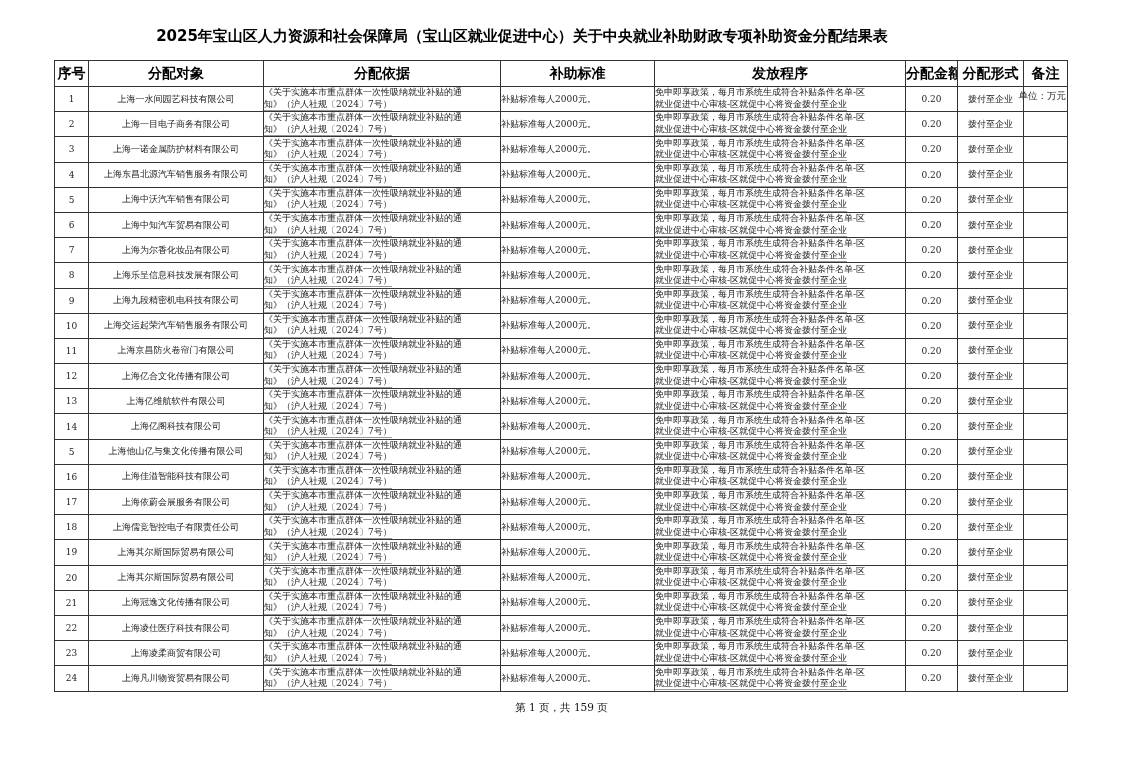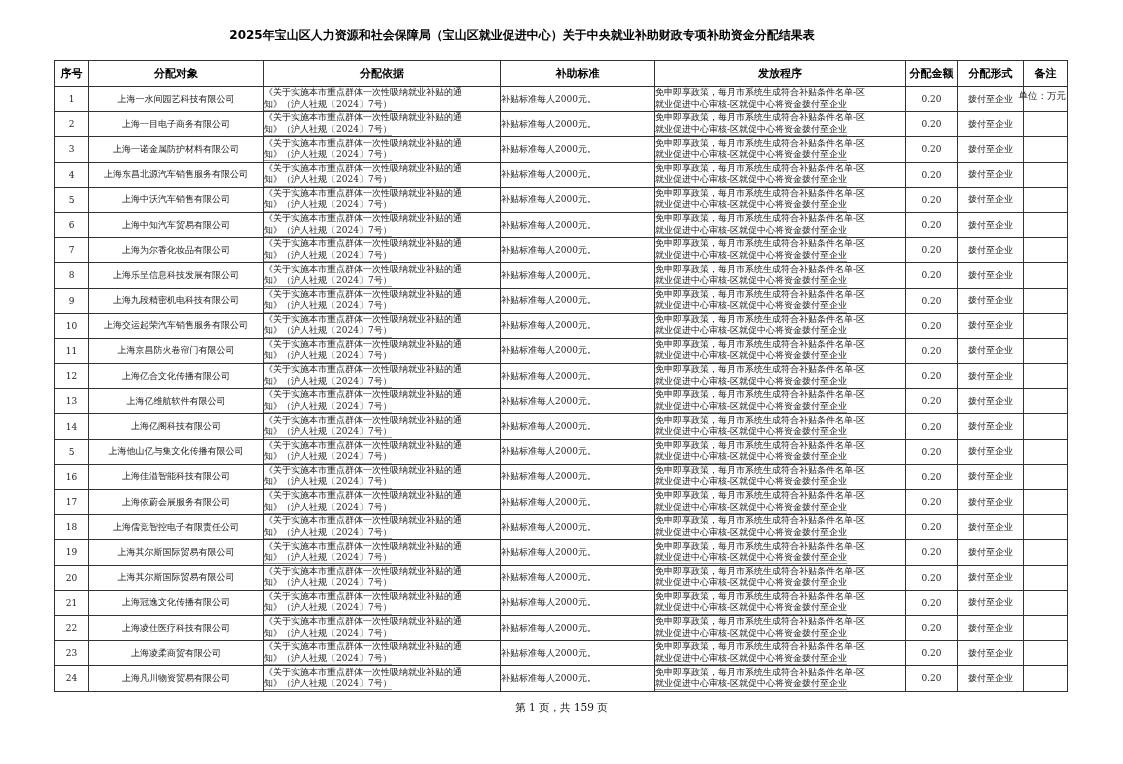--- a/index.html
+++ b/index.html
@@ -4,39 +4,39 @@
 <style>
   html, body { margin: 0; padding: 0; background: #ffffff; }
   body {
     width: 1123px; height: 764px; position: relative; overflow: hidden;
     font-family: "DejaVu Serif", "Liberation Serif", serif;
     color: #000;
   }
   .title {
     position: absolute; left: 0; top: 27px; width: 1044px;
     text-align: center; font-family: "DejaVu Sans", "Liberation Sans", sans-serif;
-    font-weight: bold; font-size: 12px; letter-spacing: 0px;
+    font-weight: bold; font-size: 15px; letter-spacing: 0px;
   }
   .unit {
     position: absolute; top: 46px; right: 57px;
     font-size: 9.5px; color: #222; margin-top: 44px;
   }
   table.sheet {
     position: absolute; left: 54px; top: 60px;
     border-collapse: collapse; table-layout: fixed;
     width: 1013px;
   }
   table.sheet th, table.sheet td {
     border: 1px solid #333;
     padding: 0; overflow: hidden; white-space: nowrap;
   }
   table.sheet th {
     height: 25px;
     font-family: "DejaVu Sans", "Liberation Sans", sans-serif;
-    font-weight: bold; font-size: 11px; text-align: center;
+    font-weight: bold; font-size: 14px; text-align: center;
   }
   table.sheet td {
     height: 24.2px; font-size: 9px; color: #222;
   }
   table.sheet tbody tr { border-top: 1.6px solid #666; }
   td.c { text-align: center; }
   td.l { text-align: left; padding-left: 2px; }
   td.wrap { white-space: normal; line-height: 11.4px; padding-left: 2px; vertical-align: middle; }
   td.wrap .ln { display: block; white-space: nowrap; }
   td.wrap .ln2 { border-bottom: 0.5px solid #999; display: inline-block; }

